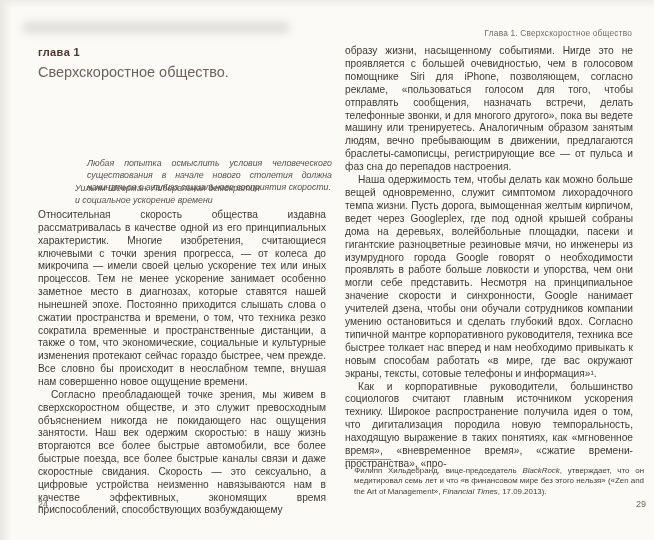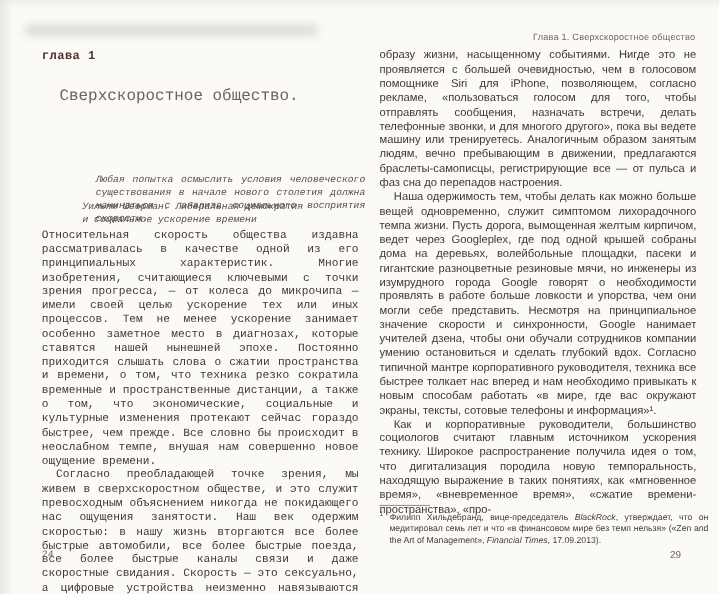--- a/index.html
+++ b/index.html
@@ -18,30 +18,30 @@
   .edge-top{
     position:absolute;left:0;top:0;width:654px;height:8px;
     background:linear-gradient(to bottom,#f0eeea,rgba(251,250,246,0));
   }
   .scan-artifact{
     position:absolute;left:22px;top:22px;width:268px;height:11px;
     background:rgba(110,110,110,0.20);
     filter:blur(4px);border-radius:6px;
   }
   .page{position:absolute;top:0;height:440px;}
-  .page-left{left:0;width:327px;font-family:Liberation Mono, monospace;}
+  .page-left{left:0;width:327px;}
   .page-right{left:327px;width:327px;}
 
   .chapter-label{
     position:absolute;left:38px;top:46px;
     font-size:11px;font-weight:bold;color:#4e332a;letter-spacing:.4px;
   }
   .chapter-title{
     position:absolute;left:38px;top:63px;width:280px;
-    font-size:14.5px;line-height:18px;color:#6c635c;font-weight:normal;margin:16px;
+    font-size:14.5px;line-height:18px;color:#6c635c;font-weight:normal;margin:0;
   }
   .epigraph{
     position:absolute;left:75px;top:145px;width:245px;
     font-size:8.8px;line-height:12px;color:#56504a;font-style:italic;
     text-align:justify;margin:12px;
   }
   .epigraph-attr{
     position:absolute;left:75px;top:182px;width:245px;
     font-size:8.8px;line-height:12px;color:#56504a;font-style:italic;margin:0;
   }
@@ -57,21 +57,21 @@
   .body-col p.indent{text-indent:13px;}
 
   .running-header{
     position:absolute;right:22px;top:28px;
     font-size:8.3px;color:#6f6861;letter-spacing:.2px;
   }
   .page-number{
     position:absolute;top:499px;font-size:9px;color:#6f6861;
   }
   .pn-left{left:38px;}
-  .pn-right{right:35px;}
+  .pn-right{right:8px;}
 
   .footnote-rule{
     position:absolute;left:18px;top:459px;width:46px;height:0;
     border-top:1px solid #9b958c;
   }
   .footnote{
     position:absolute;left:18px;top:466px;width:290px;
     font-size:7.9px;line-height:10.3px;color:#45403a;
     text-align:justify;margin:0;
     padding-left:9px;text-indent:-9px;
@@ -114,17 +114,17 @@
     <div class="running-header">Глава 1. Сверхскоростное общество</div>
 
     <div class="body-col body-col-right">
       <p>образу жизни, насыщенному событиями. Нигде это не проявляется с большей очевидностью, чем в голосовом помощнике Siri для iPhone, позволяющем, согласно рекламе, «пользоваться голосом для того, чтобы отправлять сообщения, назначать встречи, делать телефонные звонки, и для многого другого», пока вы ведете машину или тренируетесь. Аналогичным образом занятым людям, вечно пребывающим в движении, предлагаются браслеты-самописцы, регистрирующие все — от пульса и фаз сна до перепадов настроения.</p>
       <p class="indent">Наша одержимость тем, чтобы делать как можно больше вещей одновременно, служит симптомом лихорадочного темпа жизни. Пусть дорога, вымощенная желтым кирпичом, ведет через Googleplex, где под одной крышей собраны дома на деревьях, волейбольные площадки, пасеки и гигантские разноцветные резиновые мячи, но инженеры из изумрудного города Google говорят о необходимости проявлять в работе больше ловкости и упорства, чем они могли себе представить. Несмотря на принципиальное значение скорости и синхронности, Google нанимает учителей дзена, чтобы они обучали сотрудников компании умению остановиться и сделать глубокий вдох. Согласно типичной мантре корпоративного руководителя, техника все быстрее толкает нас вперед и нам необходимо привыкать к новым способам работать «в мире, где вас окружают экраны, тексты, сотовые телефоны и информация»¹.</p>
       <p class="indent">Как и корпоративные руководители, большинство социологов считают главным источником ускорения технику. Широкое распространение получила идея о том, что дигитализация породила новую темпоральность, находящую выражение в таких понятиях, как «мгновенное время», «вневременное время», «сжатие времени-пространства», «про-</p>
     </div>
 
     <div class="footnote-rule"></div>
 
-    <p class="footnote"><sup>1</sup> <span>Филипп Хильдебранд, вице-председатель </span><em>BlackRock</em><span>, утверждает, что он медитировал семь лет и что «в финансовом мире без темп нельзя» («Zen and the Art of Management», </span><em>Financial Times</em><span>, 17.09.2013).</span></p>
+    <p class="footnote"><sup>1</sup> <span>Филипп Хильдебранд, вице-председатель </span><em>BlackRock</em><span>, утверждает, что он медитировал семь лет и что «в финансовом мире без этого нельзя» («Zen and the Art of Management», </span><em>Financial Times</em><span>, 17.09.2013).</span></p>
 
     <div class="page-number pn-right">29</div>
   </div>
 </div>
 
 </body></html>

